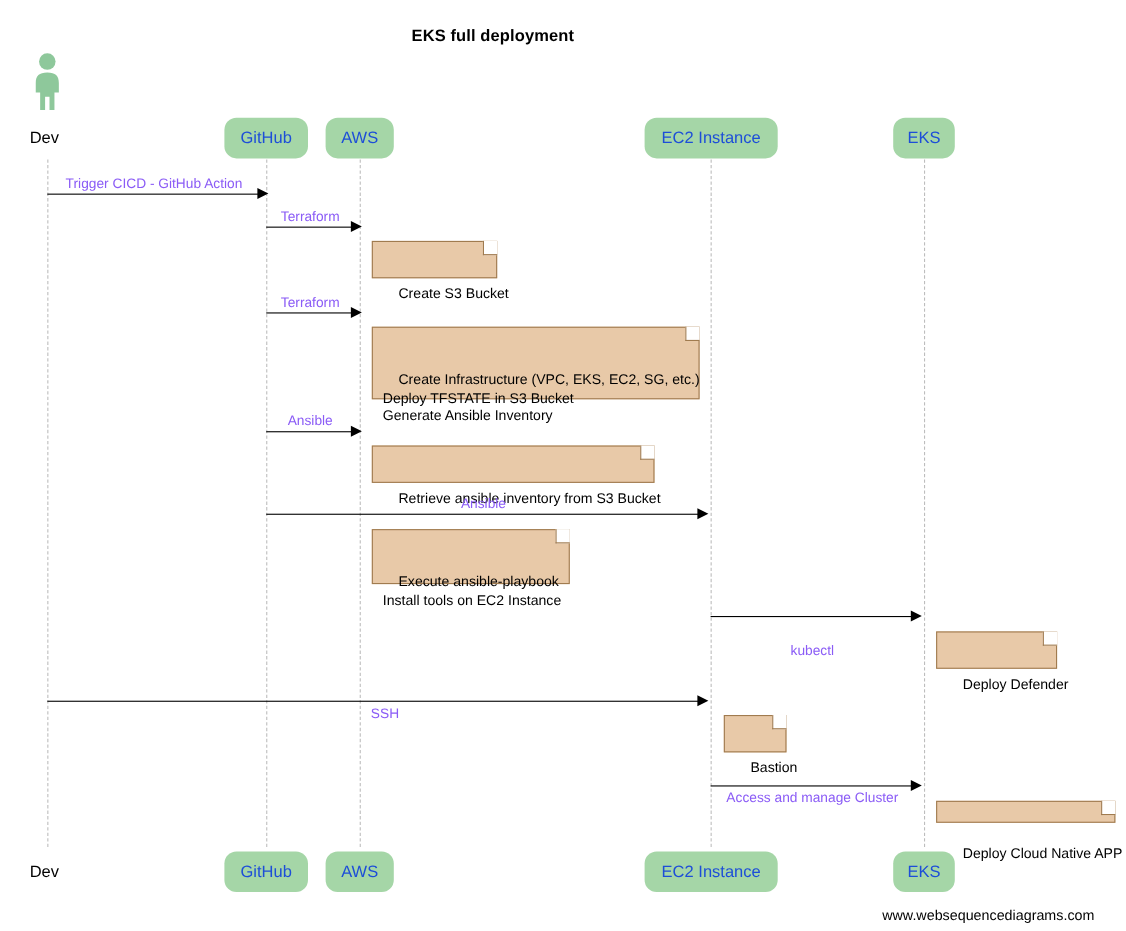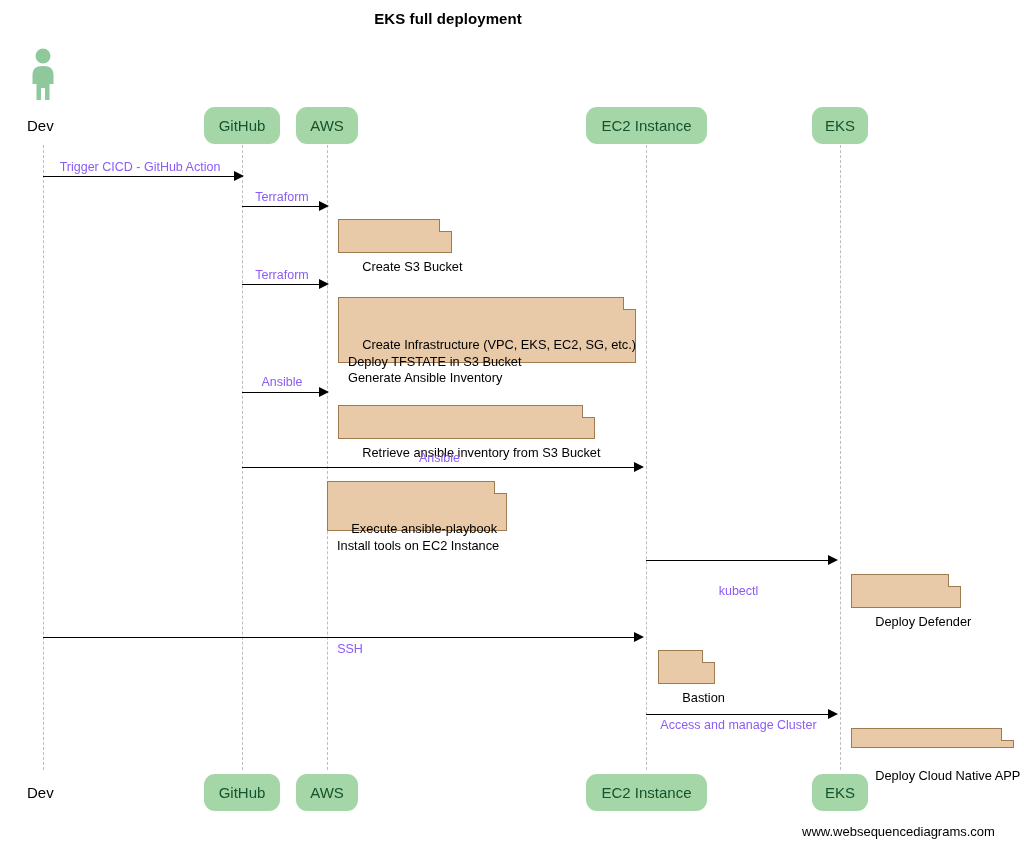--- a/index.html
+++ b/index.html
@@ -16,21 +16,21 @@
     width: 1024px;
     height: 846px;
     background: #ffffff;
     overflow: hidden;
   }
 
   
   .diagram-title {
     position: absolute;
     left: 0;
-    top: 10px;
+    top: 24px;
     width: 896px;
     text-align: center;
     font-size: 15px;
     font-weight: bold;
     letter-spacing: 0.1px;
   }
 
   
   .lifeline {
     position: absolute;
@@ -40,21 +40,21 @@
 
   
   .participant {
     position: absolute;
     background: #a5d6a7;
     border-radius: 11px;
     display: flex;
     align-items: center;
     justify-content: center;
     font-size: 15px;
-    color: #14532d;
+    color: #1d4ed8;
     box-sizing: border-box;
     white-space: nowrap;
   }
 
   
   .actor-figure {
     position: absolute;
     width: 32px;
     height: 52px;
   }
@@ -181,21 +181,21 @@
 
   <div class="note" style="left:338px; top:405px; width:257px; height:34px;">
     <span class="fold"></span>
     <span>Retrieve ansible inventory from S3 Bucket</span>
   </div>
 
   <div class="msg" style="left:242px; top:467px; width:395px;"></div>
   <div class="msg-head" style="left:634px; top:462px;"></div>
   <div class="msg-label" style="left:242px; top:451px; width:395px;">Ansible</div>
 
-  <div class="note" style="left:327px; top:481px; width:180px; height:50px;">
+  <div class="note" style="left:338px; top:481px; width:180px; height:50px;">
     <span class="fold"></span>
     <span>Execute ansible-playbook
 Install tools on EC2 Instance</span>
   </div>
 
   <div class="msg" style="left:646px; top:560px; width:185px;"></div>
   <div class="msg-head" style="left:828px; top:555px;"></div>
   <div class="msg-label" style="left:646px; top:544px; width:185px;margin-top:40px;">kubectl</div>
 
   <div class="note" style="left:851px; top:574px; width:110px; height:34px;">

